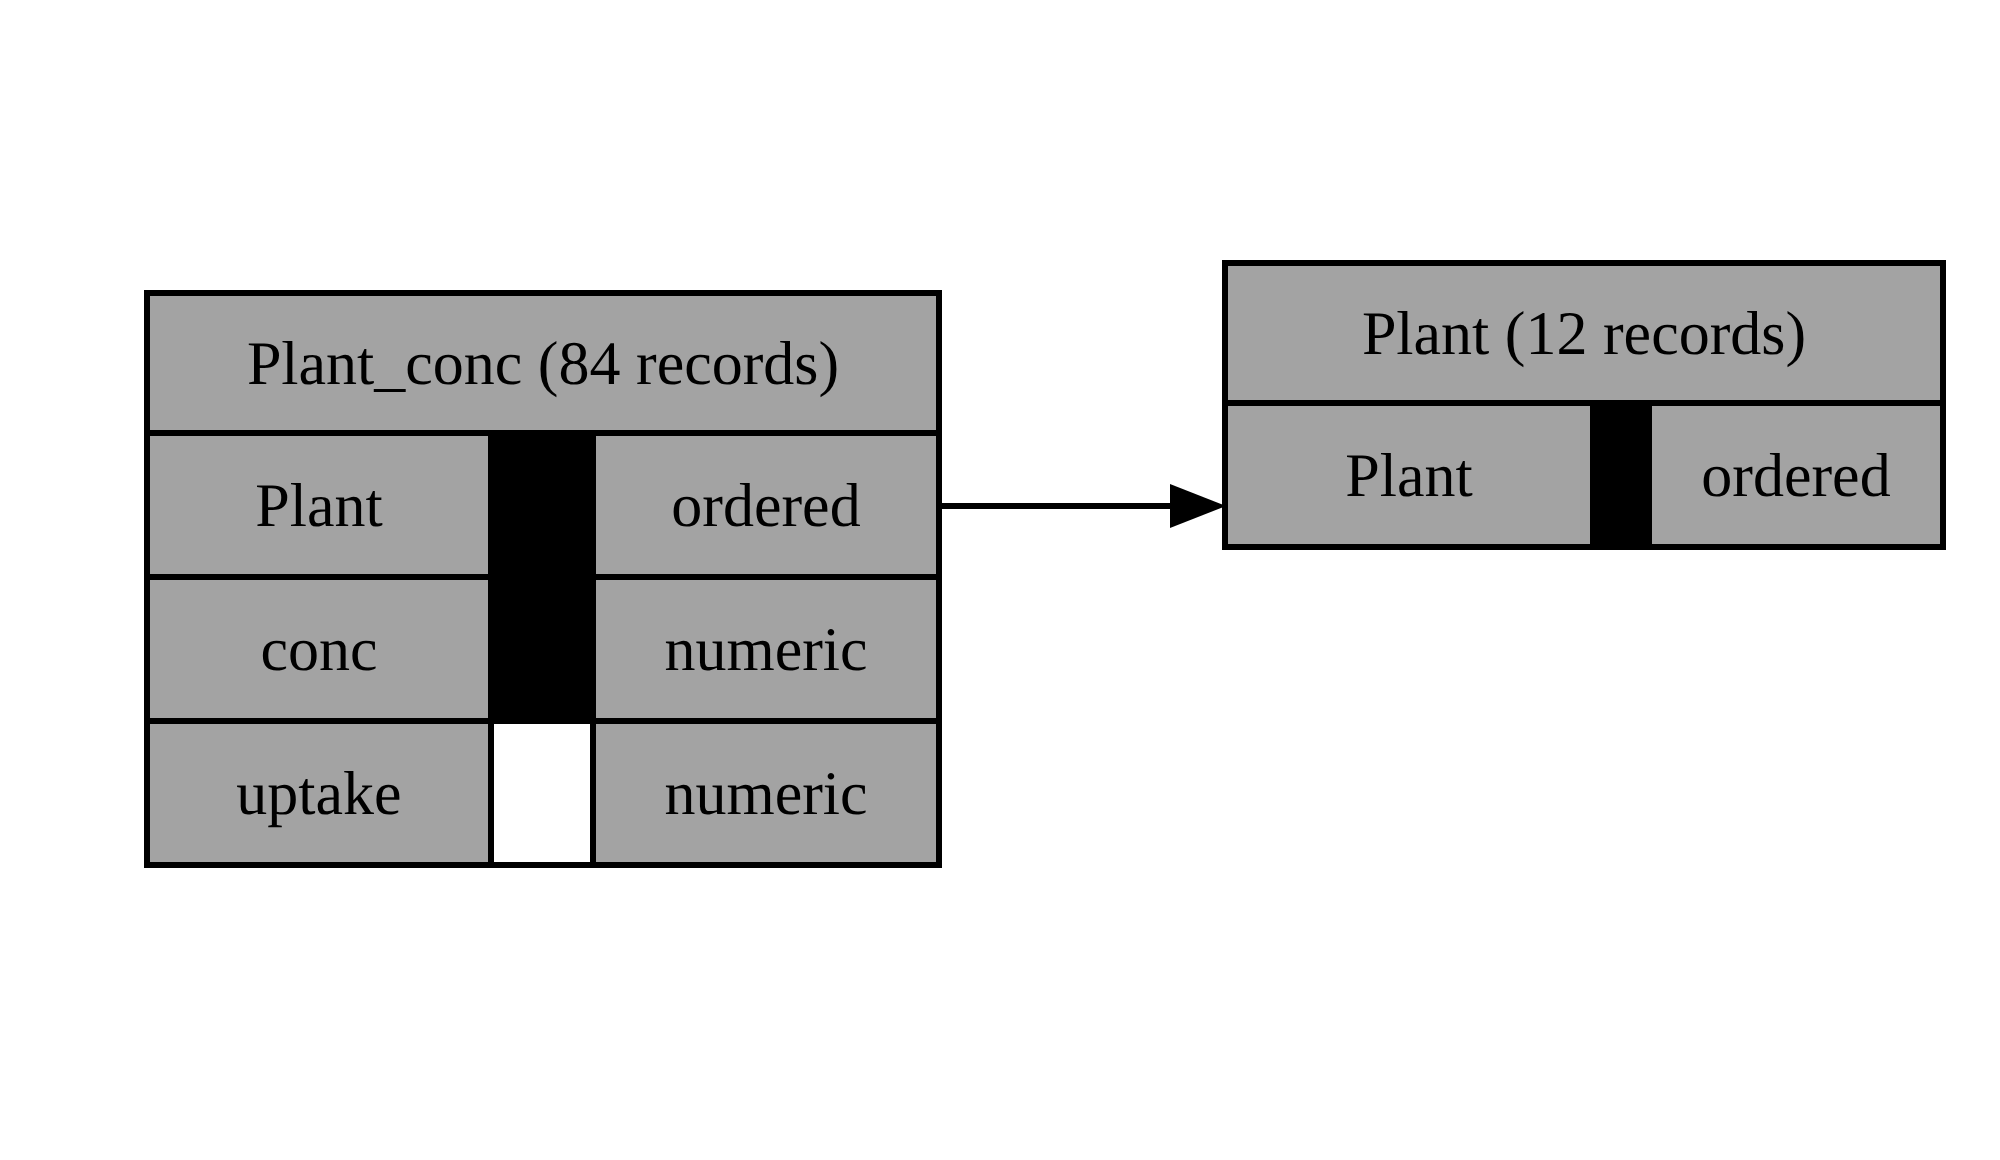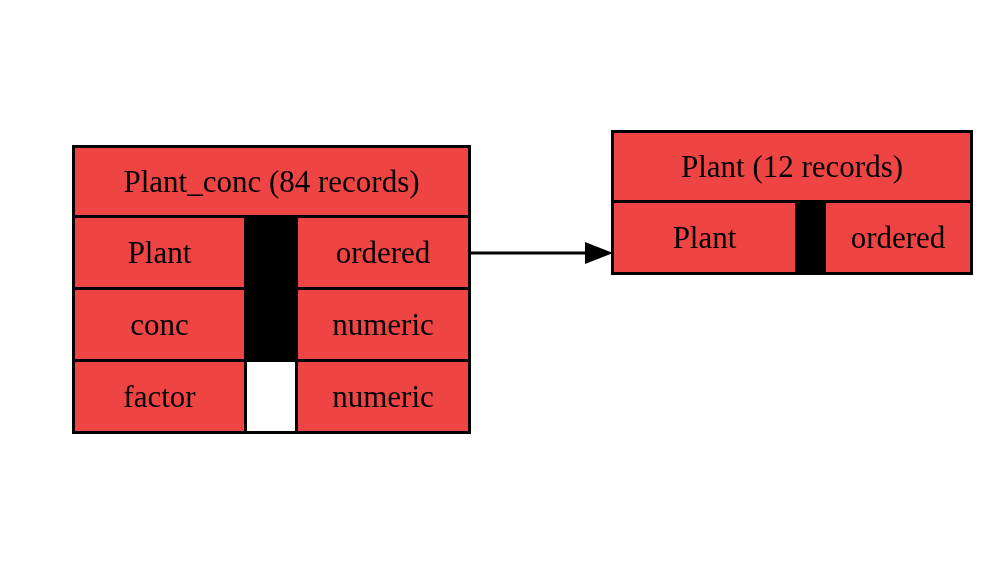--- a/index.html
+++ b/index.html
@@ -18,21 +18,21 @@
   .canvas {
     position: absolute;
     left: 0; top: 0;
     width: 1000px;
     height: 580px;
   }
   table.entity {
     position: absolute;
     border-collapse: collapse;
     table-layout: fixed;
-    background: #ef4444;
+    background: #a3a3a3;
   }
   table.entity td {
     border: 3px solid #000000;
     text-align: center;
     vertical-align: middle;
     padding: 0;
     font-size: 31px;
     line-height: 1;
     overflow: hidden;
     white-space: nowrap;
@@ -74,21 +74,21 @@
       <td class="name-cell">Plant</td>
       <td class="key-cell key"></td>
       <td class="type-cell">ordered</td>
     </tr>
     <tr class="data-row">
       <td class="name-cell">conc</td>
       <td class="key-cell key"></td>
       <td class="type-cell">numeric</td>
     </tr>
     <tr class="data-row">
-      <td class="name-cell">factor</td>
+      <td class="name-cell">uptake</td>
       <td class="key-cell nokey"></td>
       <td class="type-cell">numeric</td>
     </tr>
   </tbody>
     </table>
 
   <svg class="relation-arrow" width="148" height="28" viewBox="0 0 148 28">
     <line x1="1" y1="14" x2="122" y2="14" stroke="#000000" stroke-width="3"></line>
     <polygon points="118,3 146,14 118,25" fill="#000000"></polygon>
   </svg>

